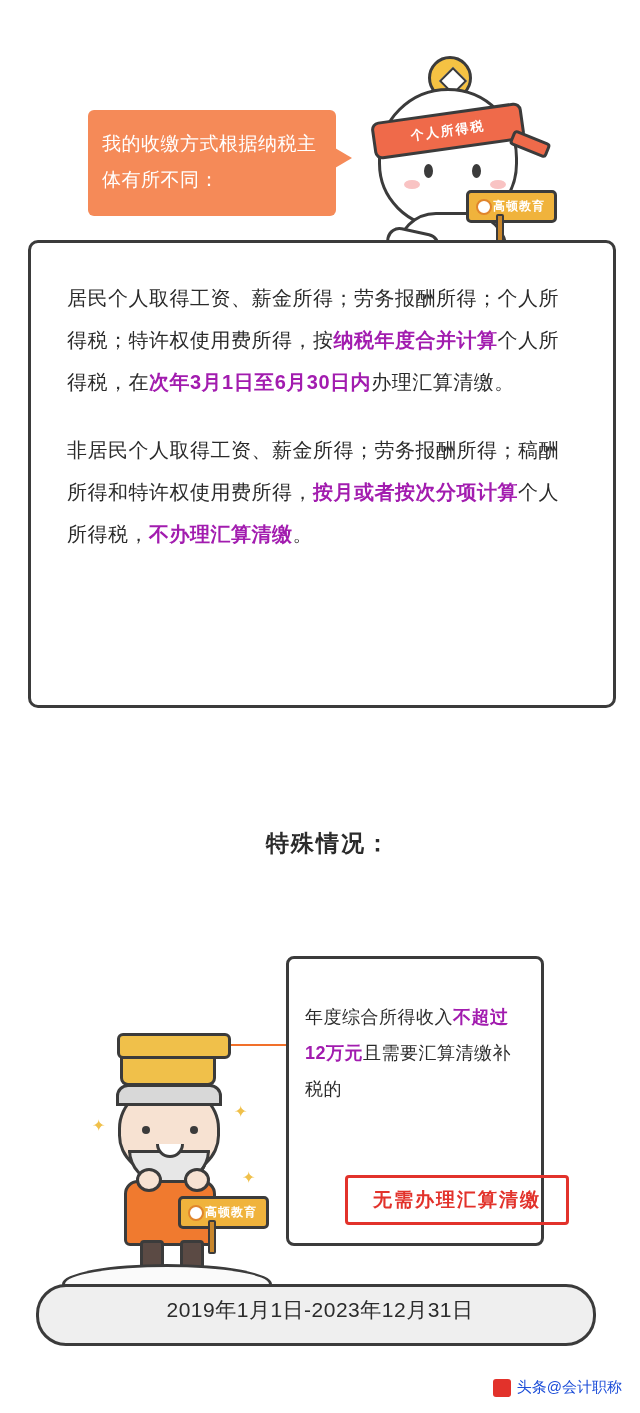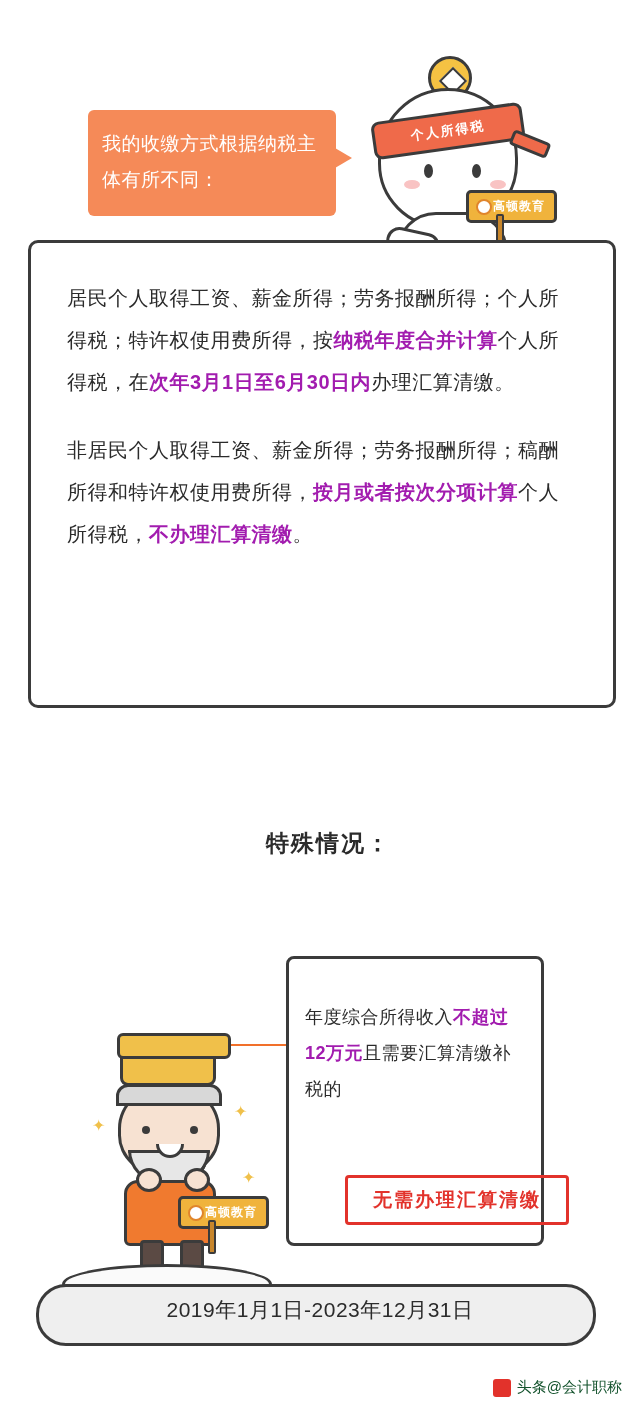--- a/index.html
+++ b/index.html
@@ -221,21 +221,21 @@
   }
   .ellipse {
     position: absolute; left: 62px; top: 1264px; width: 210px; height: 40px;
     border: 3px solid #3b3b3b; border-radius: 50%; background: #fafafa;
   }
 
   
   .footer {
     position: absolute; right: 18px; bottom: 16px;
     display: flex; align-items: center; gap: 6px;
-    color: #14532d; font-size: 15px;
+    color: #1d4ed8; font-size: 15px;
   }
   .footer .logo {
     width: 18px; height: 18px; background: #e2322b; border-radius: 3px;
     display: inline-block;
   }
 </style>
 </head>
 <body>
 
 <div class="page">

